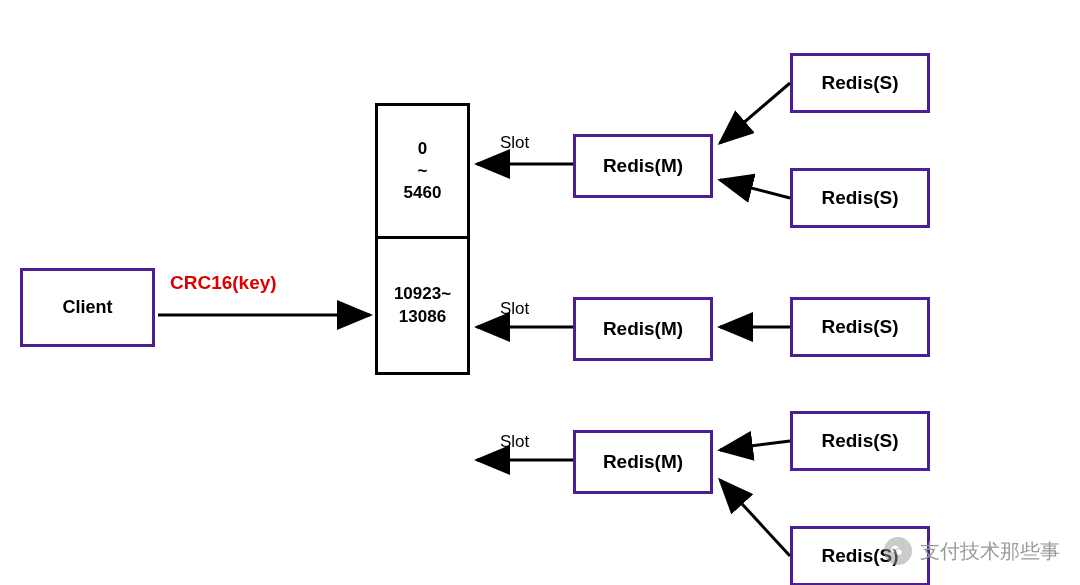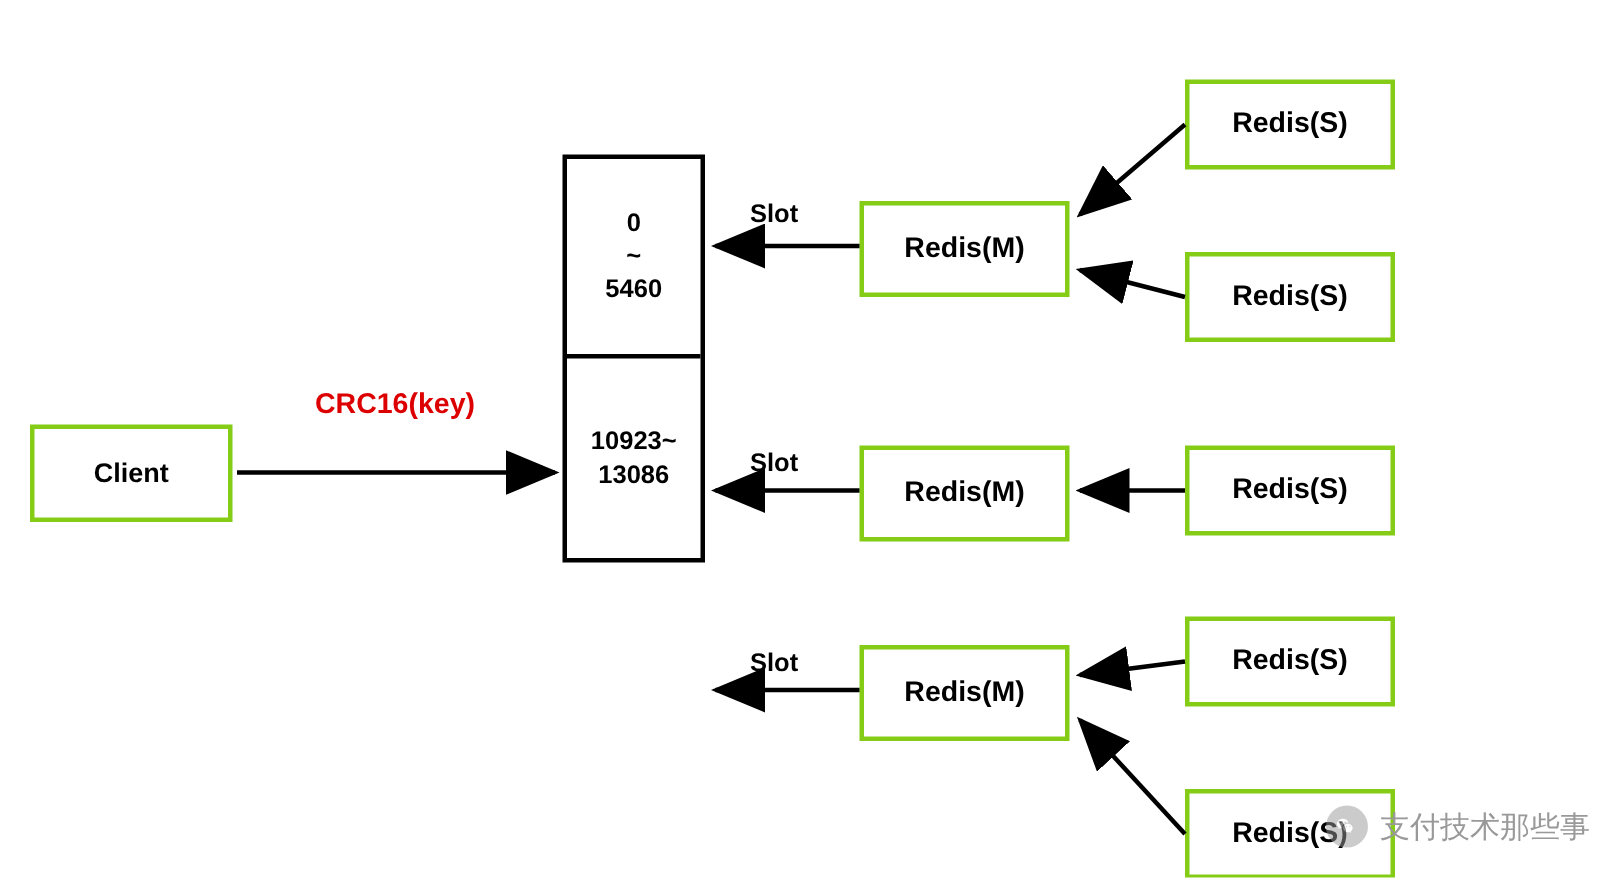--- a/index.html
+++ b/index.html
@@ -6,33 +6,33 @@
     body {
       width: 1080px;
       height: 585px;
       position: relative;
       font-family: Arial, sans-serif;
       background: #fff;
       overflow: hidden;
     }
     .box {
       position: absolute;
-      border: 3px solid #84cc16;
+      border: 3px solid #4c1d95;
       background: #fff;
       display: flex;
       align-items: center;
       justify-content: center;
       font-weight: bold;
       font-size: 18px;
     }
     .client-box {
       left: 20px;
-      top: 283px;
+      top: 268px;
       width: 135px;
-      height: 65px;
+      height: 79px;
     }
     .slot-container {
       position: absolute;
       left: 375px;
       top: 103px;
       width: 95px;
       border: 3px solid #000;
     }
     .slot-cell {
       height: 133px;
@@ -55,30 +55,29 @@
       font-size: 19px;
     }
     .slave-box {
       width: 140px;
       height: 60px;
       font-size: 19px;
     }
     .hash-label {
       position: absolute;
       left: 170px;
-      top: 258px;
+      top: 271px;
       color: #d00;
       font-weight: bold;
       font-size: 19px;
       line-height: 1.3;
-      margin-left: 40px;
     }
     .slot-label {
       position: absolute;
-      font-weight: bold;
+      font-weight: normal;
       font-size: 17px;
     }
     .watermark {
       position: absolute;
       right: 20px;
       bottom: 20px;
       display: flex;
       align-items: center;
       gap: 8px;
       color: #999;

